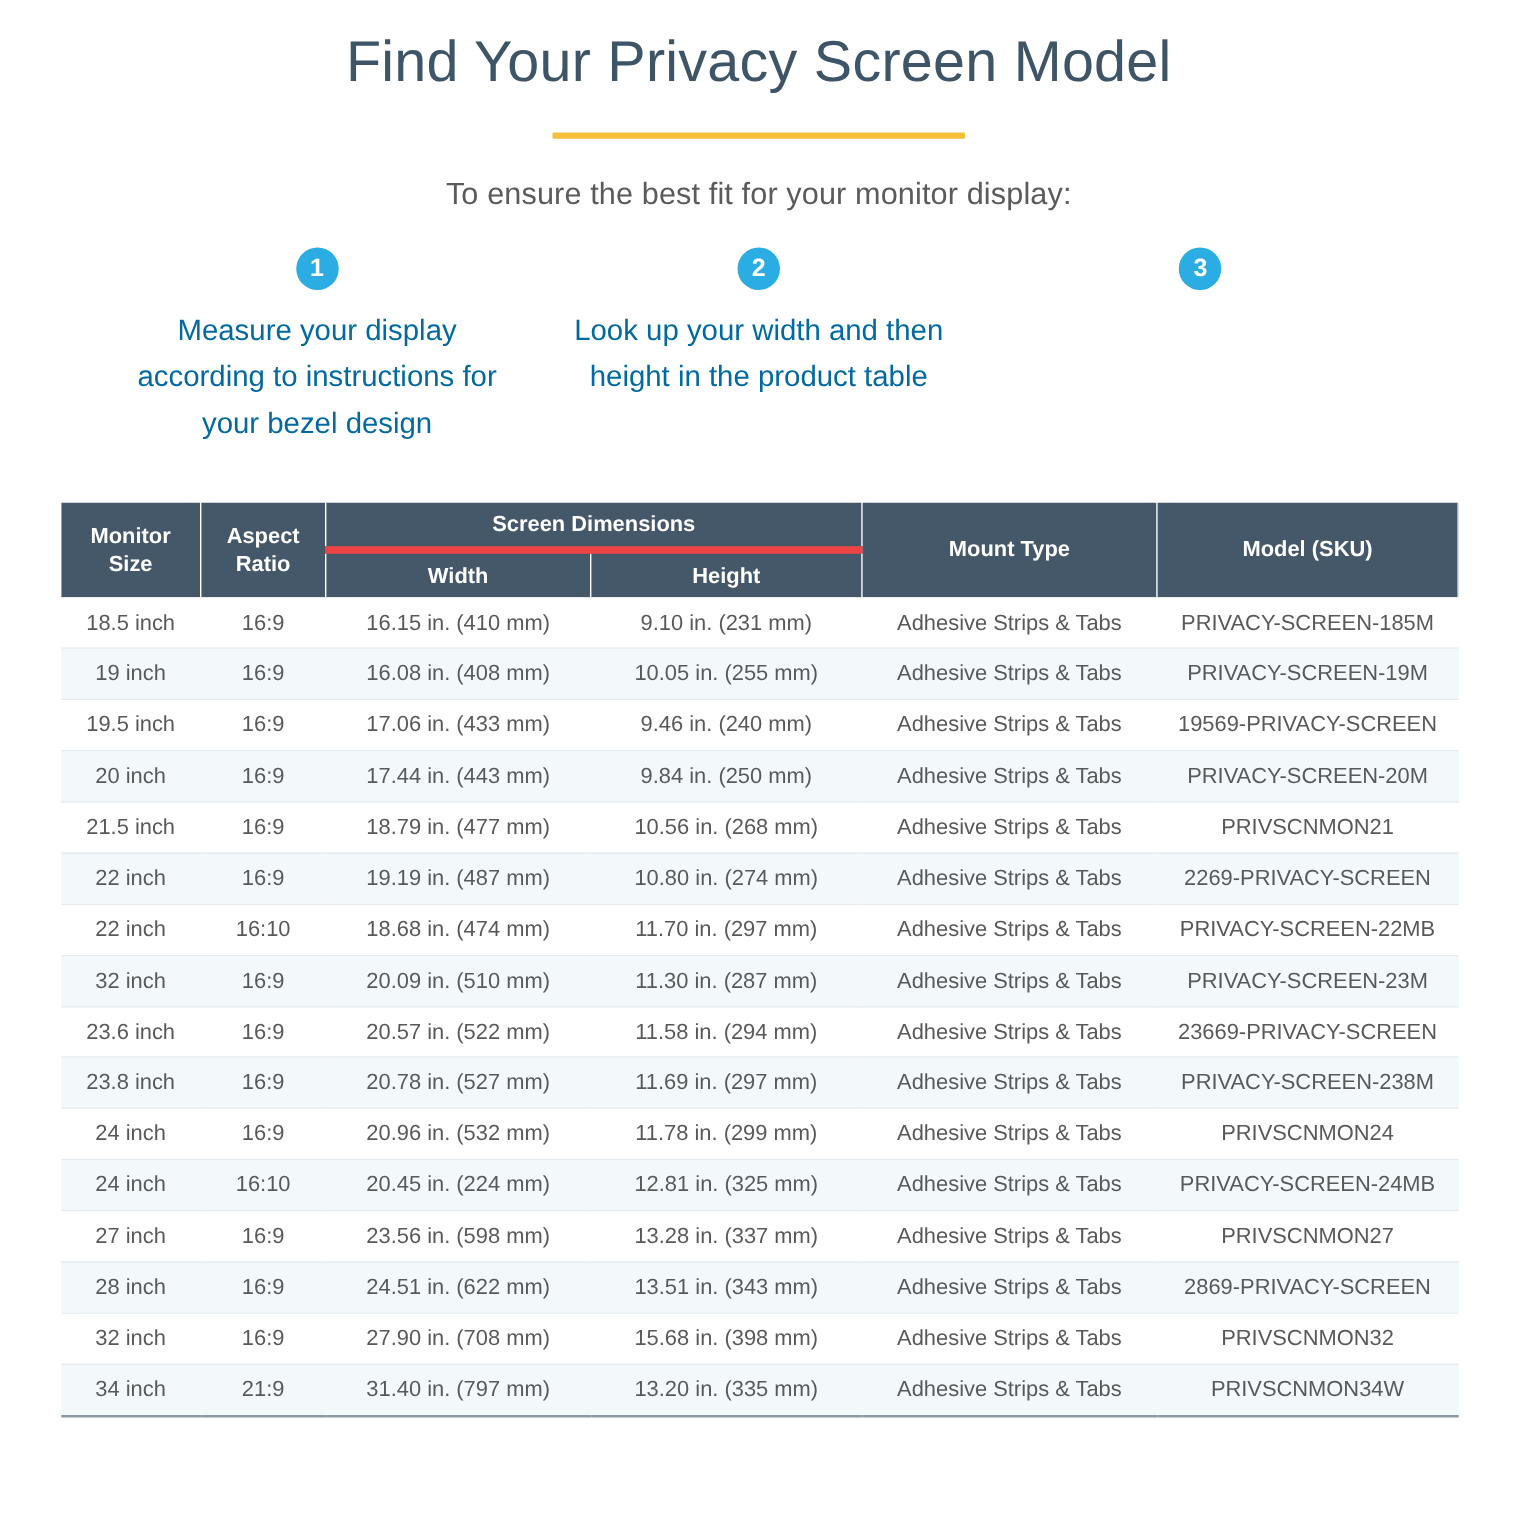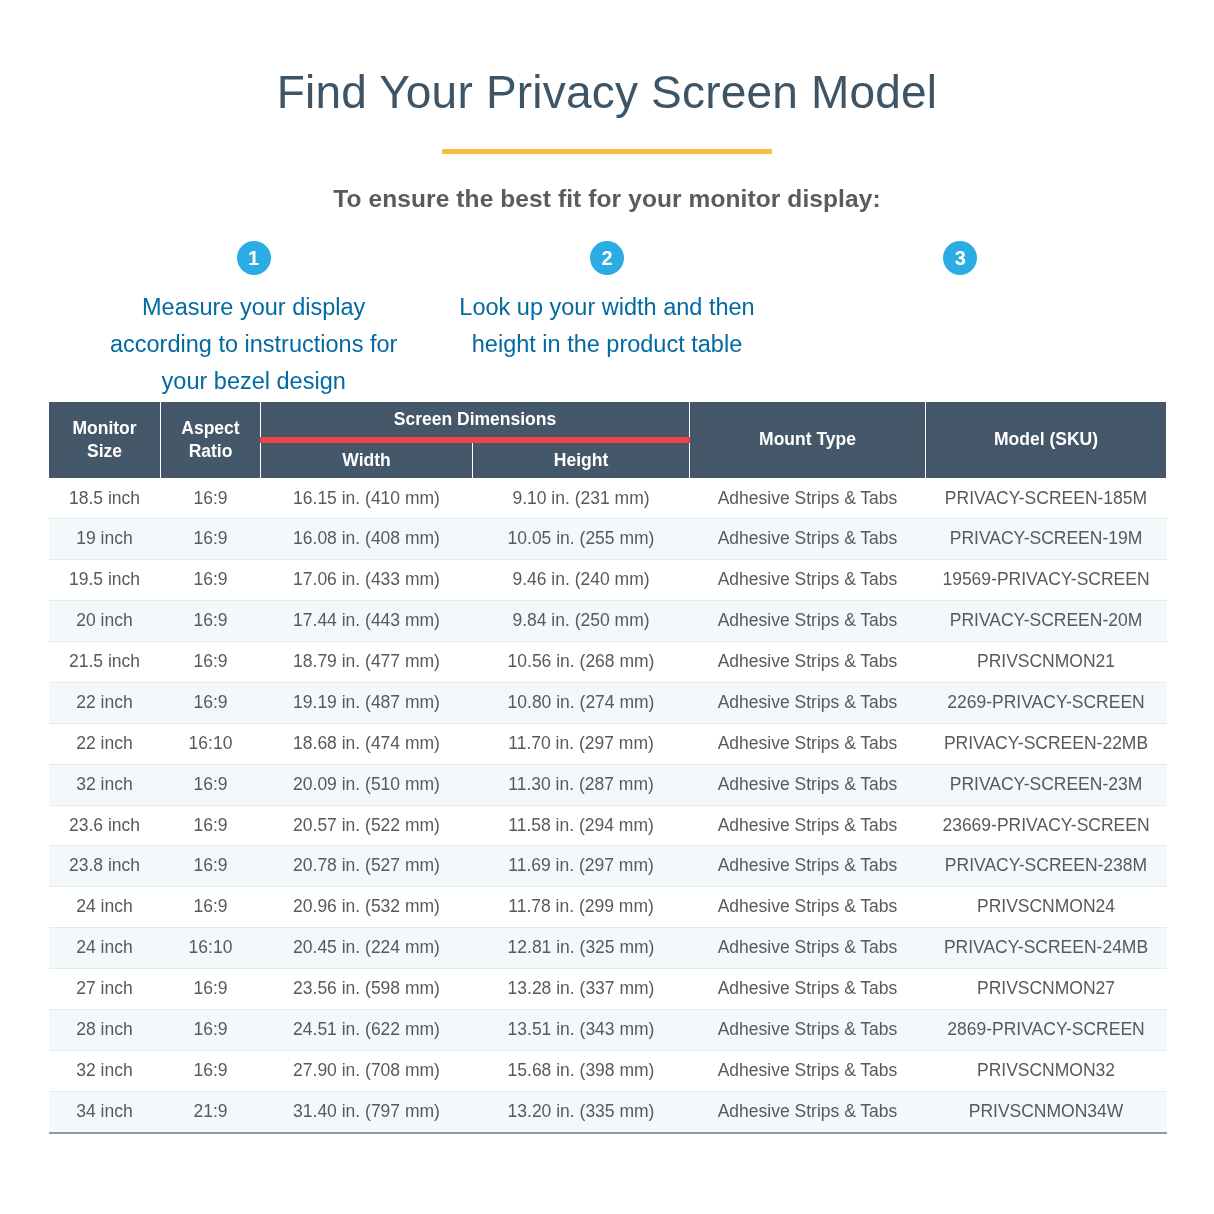--- a/index.html
+++ b/index.html
@@ -22,34 +22,34 @@
   }
 
   
   .title {
     text-align: center;
     font-size: 46px;
     font-weight: 400;
     color: #3d5566;
     letter-spacing: 0.2px;
     margin: 0;
-    padding-top: 67px;
+    padding-top: 24px;
     line-height: 1.1;
   }
   .title-rule {
     width: 330px;
     height: 5px;
     background: #f5bf3c;
     margin: 31px auto 0 auto;
     border-radius: 1px;
   }
   .subtitle {
     text-align: center;
     font-size: 24.5px;
-    font-weight: 700;
+    font-weight: 400;
     color: #5a5b5d;
     margin: 0;
     padding-top: 31px;
     letter-spacing: 0.1px;
   }
 
   
   .steps {
     display: flex;
     margin: 0 auto;

